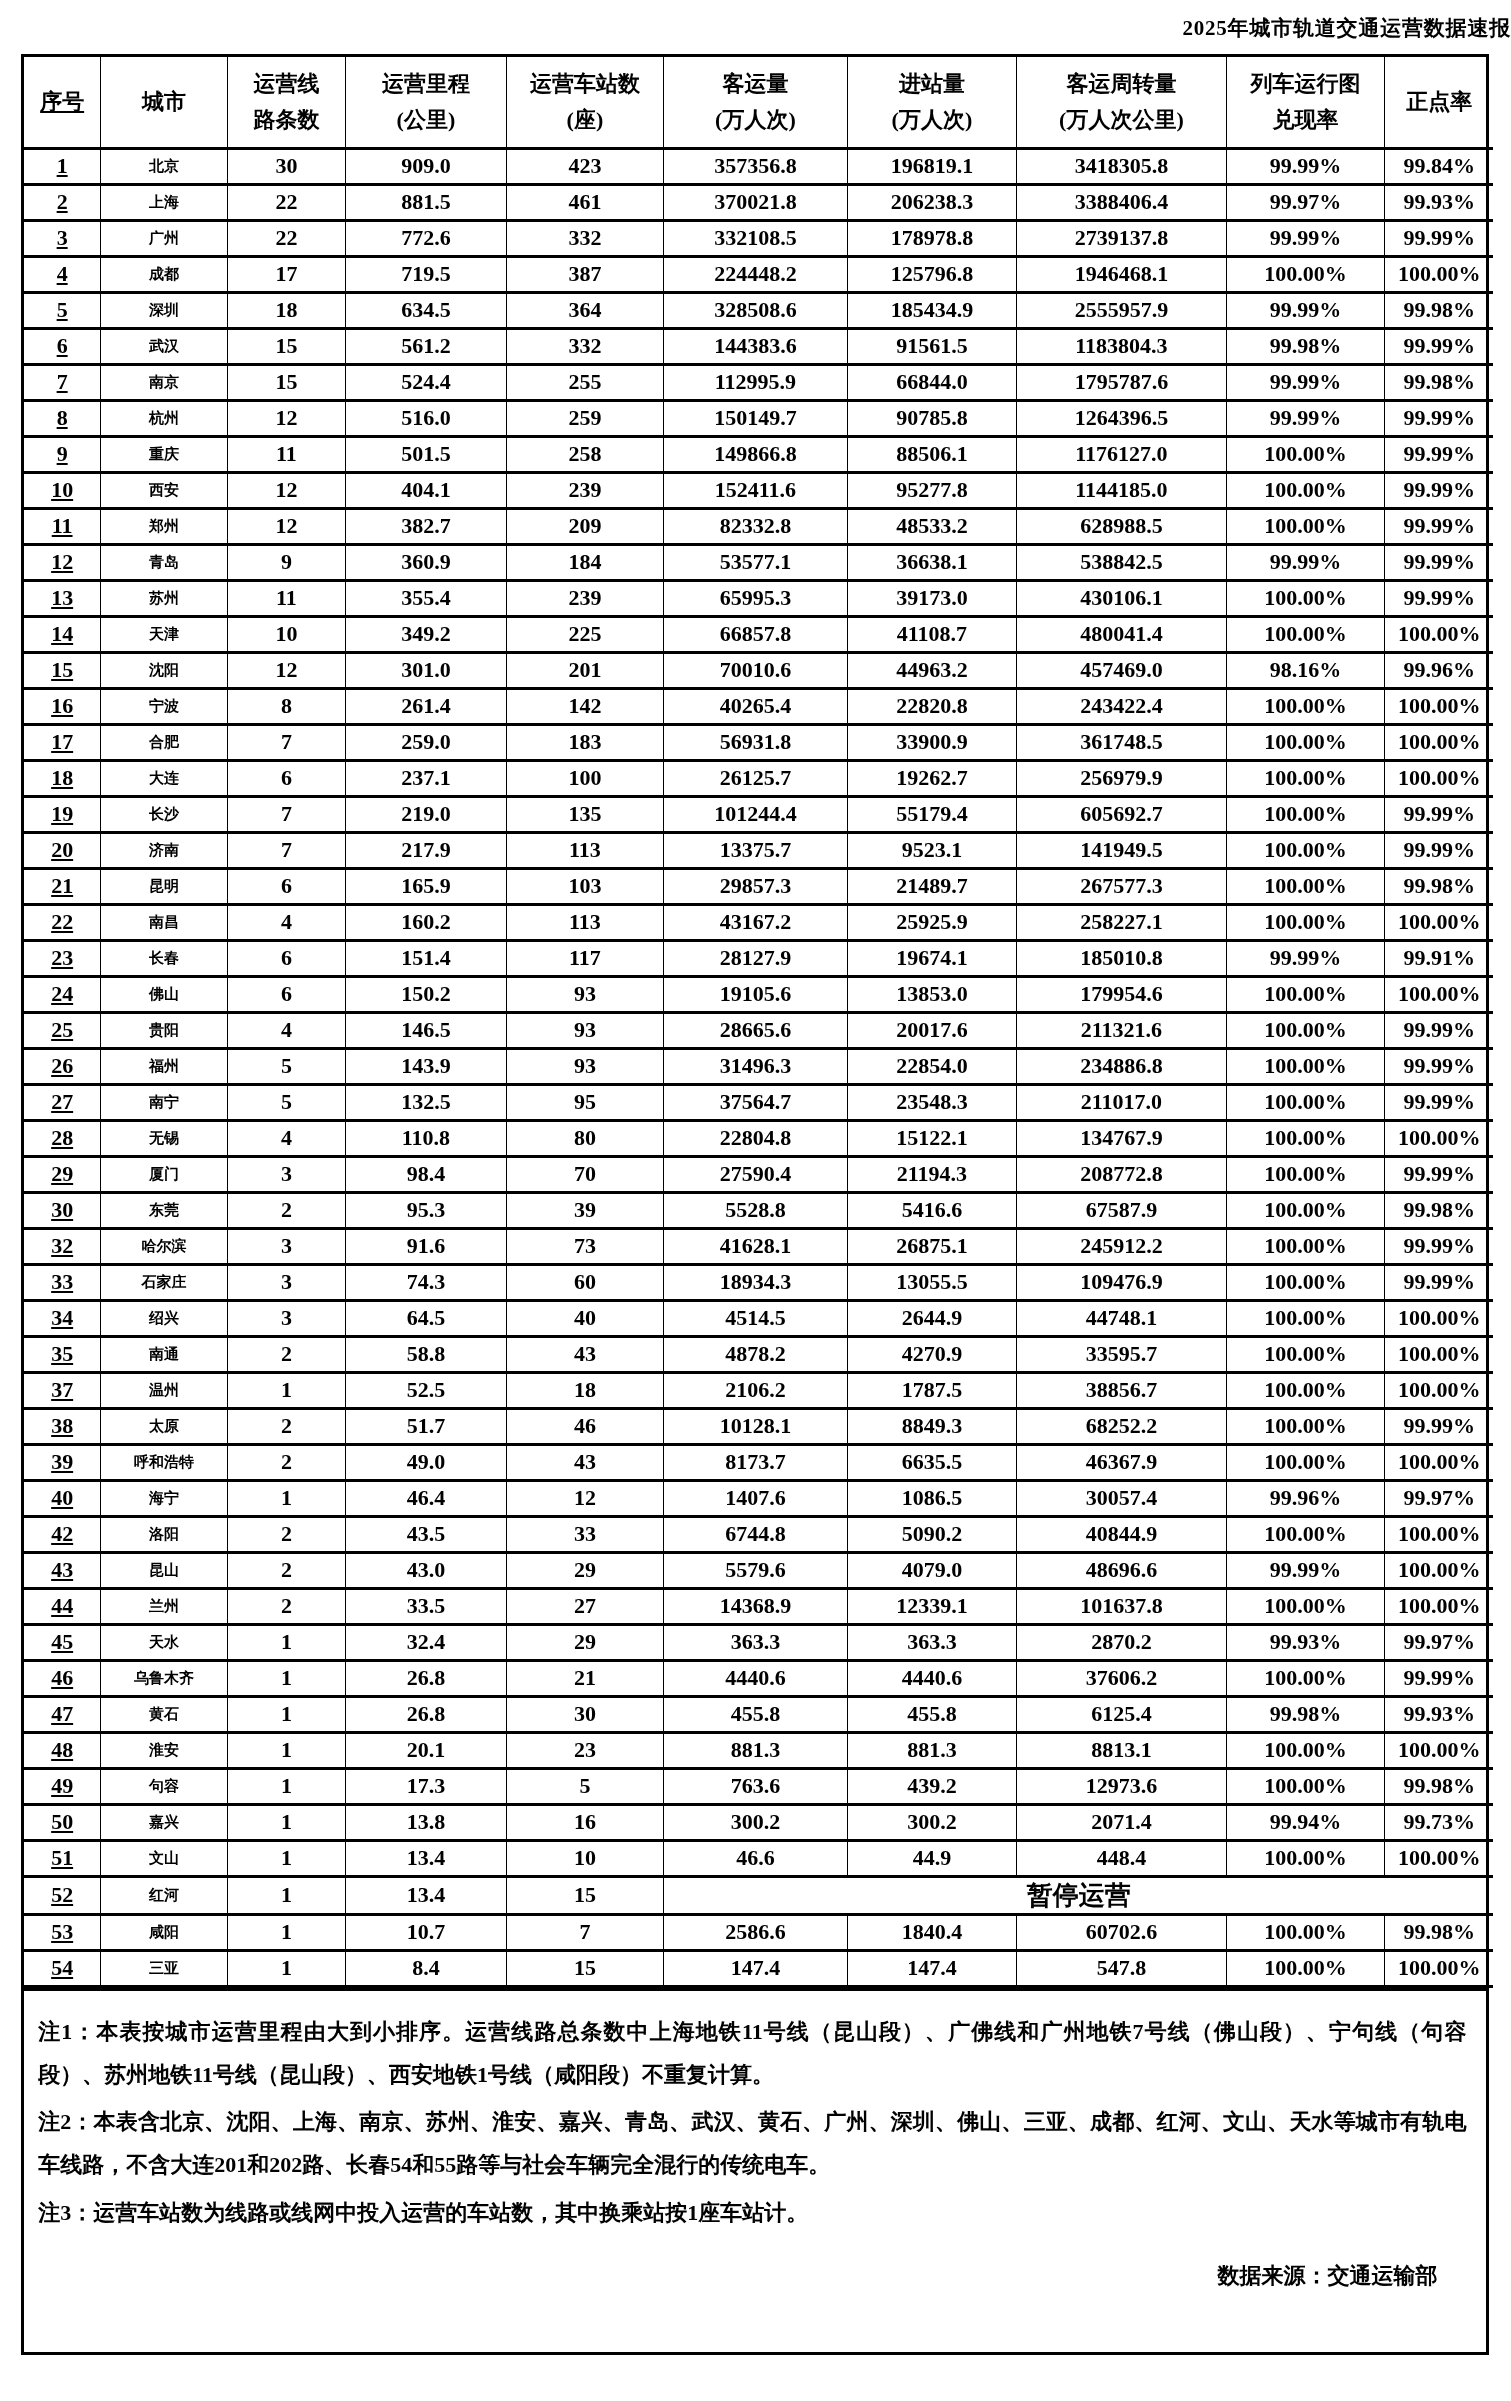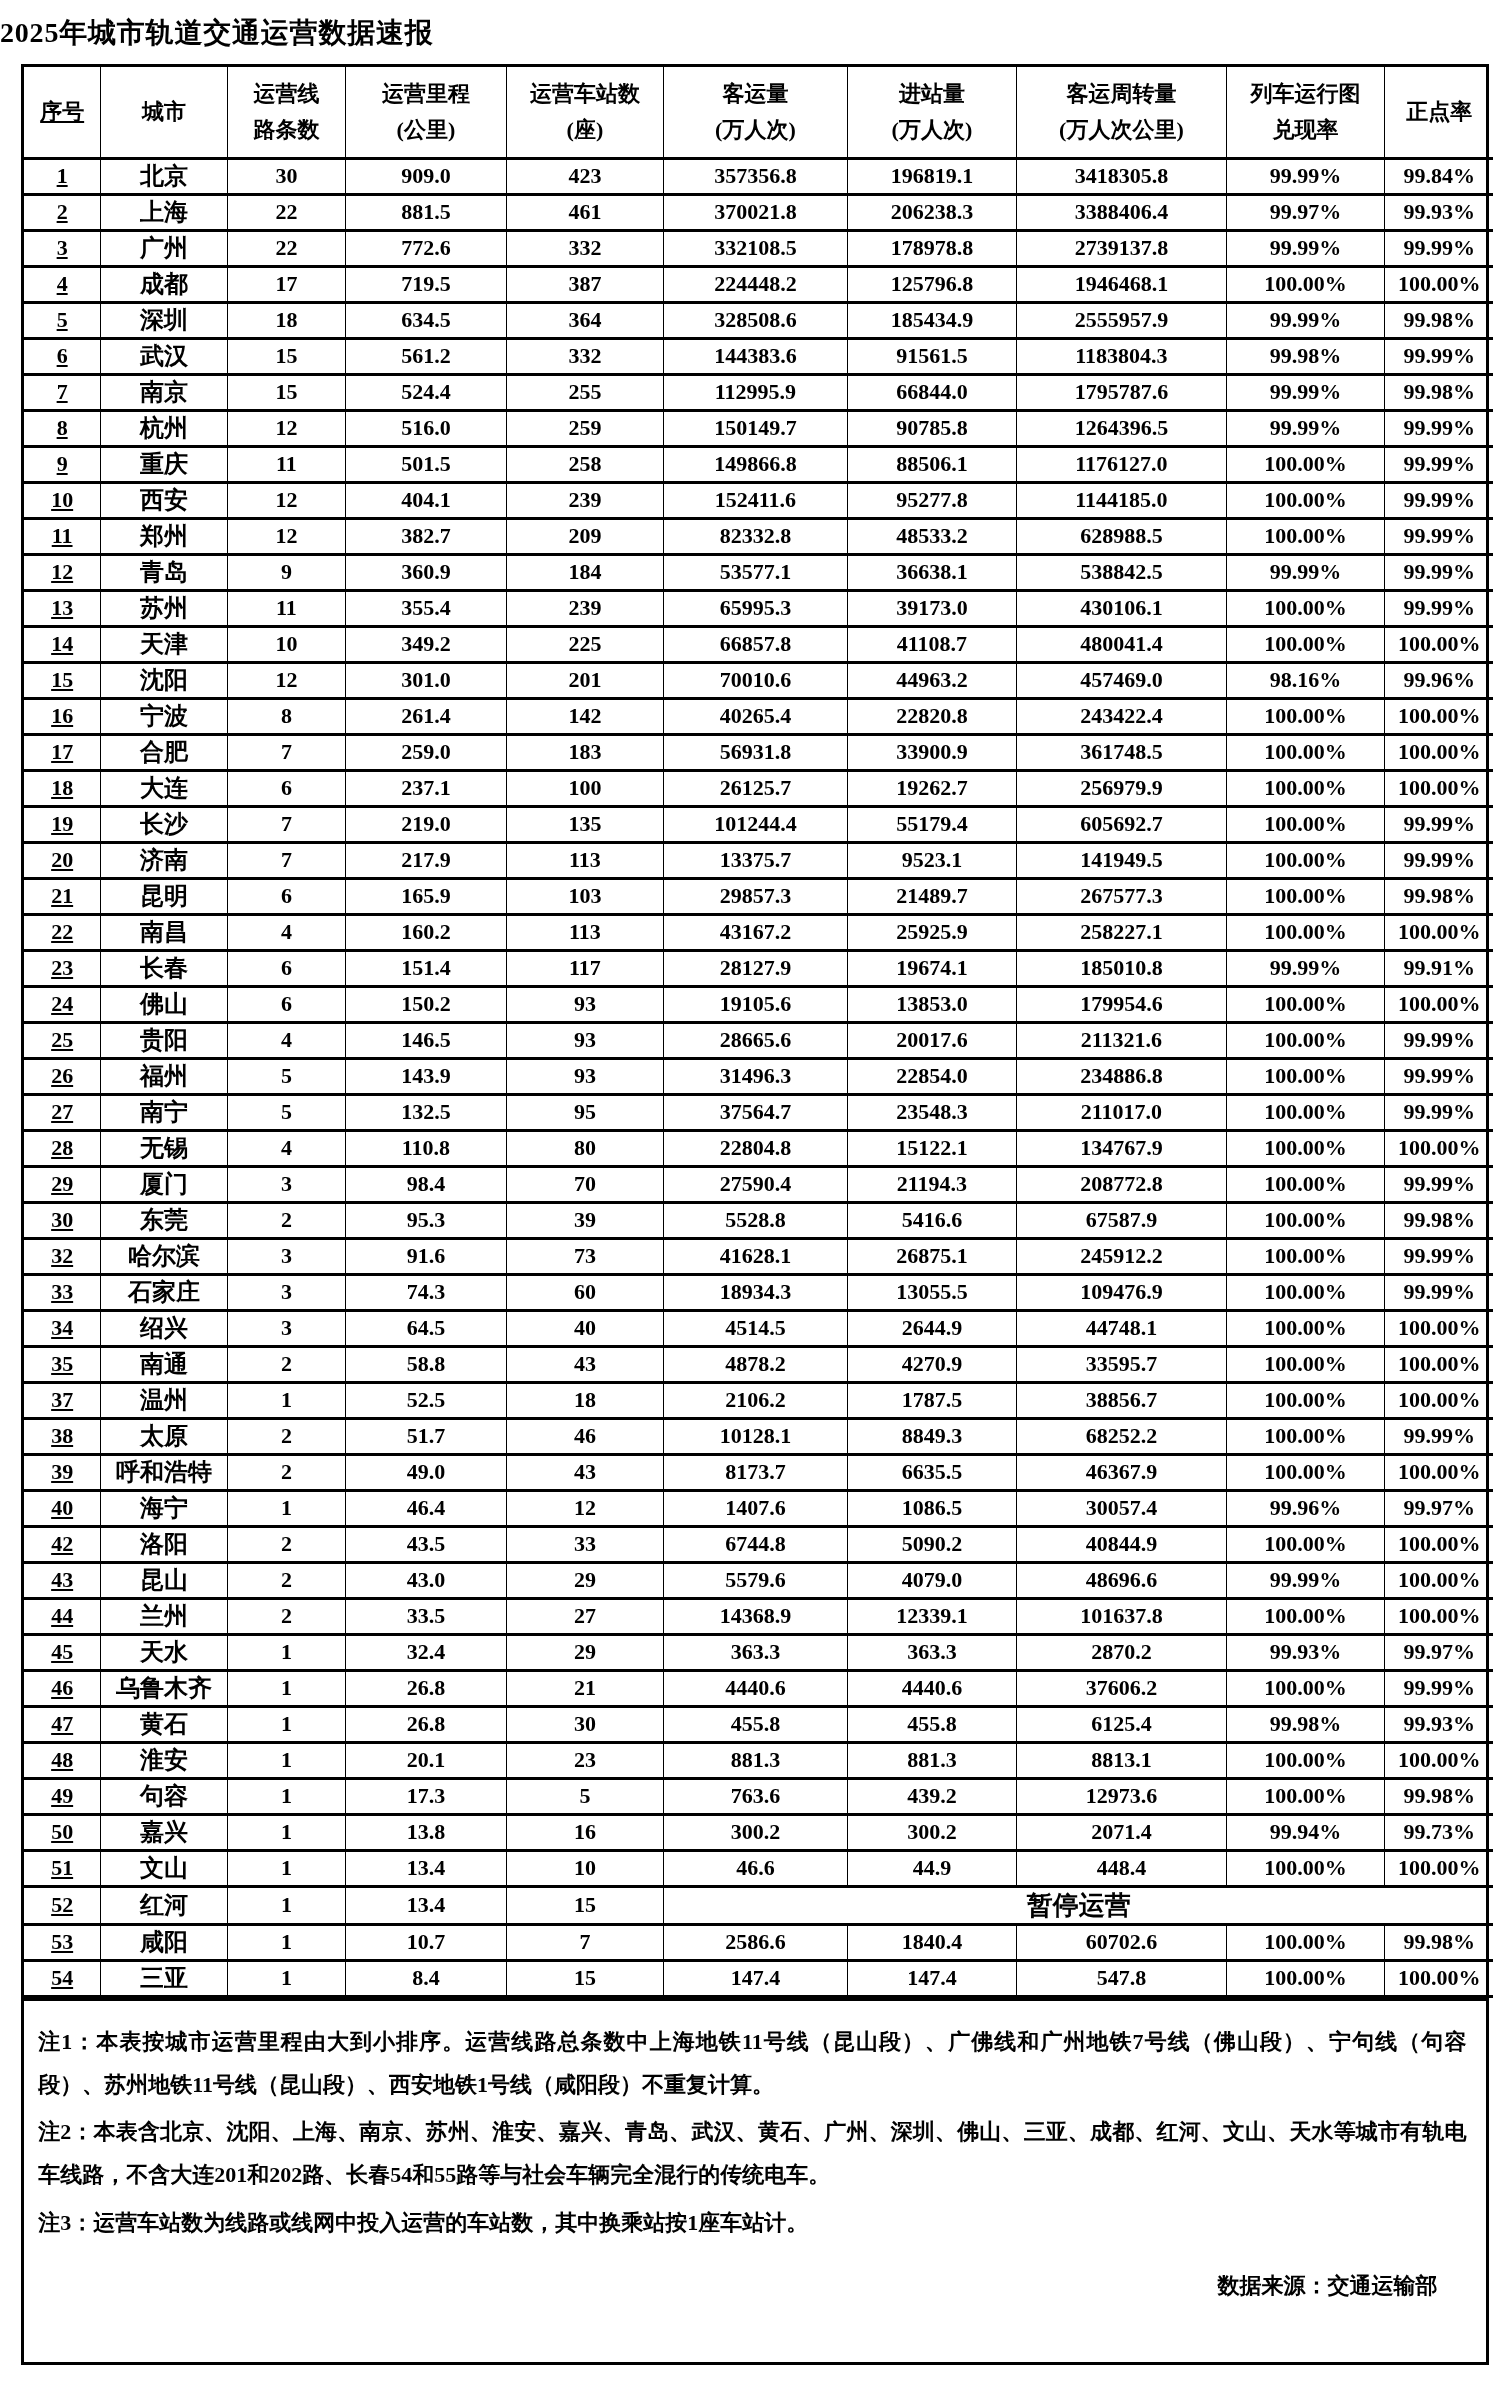--- a/index.html
+++ b/index.html
@@ -5,22 +5,22 @@
   html, body {
     margin: 0;
     padding: 0;
     background: #ffffff;
     color: #000000;
     font-family: "Liberation Serif", "DejaVu Serif", serif;
   }
   body { width: 1511px; }
   .page { width: 1511px; padding-top: 9.2px; }
   .page-title {
-    text-align: left;
-    font-size: 28px;
+    text-align: right;
+    font-size: 21px;
     font-weight: bold;
     margin: 4.6px 0 12.2px 0;
     letter-spacing: 0.8px;
   }
   .table-frame {
     box-sizing: border-box;
     width: 1468px;
     margin-left: 21.4px;
     border: 3.8px solid #000;
   }
@@ -44,21 +44,21 @@
   table.transit tr:first-child th { border-top: none; }
   table.transit thead th {
     height: 90px;
     font-size: 22px;
   }
   table.transit thead .hline { line-height: 1.0; padding: 6.9px 0; }
   table.transit tbody td {
     height: 33px;
     font-size: 22px;
   }
-  table.transit tbody td.city { font-size: 24px; letter-spacing: 0px; }
+  table.transit tbody td.city { font-size: 15px; letter-spacing: 0px; }
   table.transit td.suspended { font-size: 26px; }
   .notes {
     border-top: 3.1px solid #000;
     padding: 20px 20px 54px 13.8px;
     font-weight: bold;
     font-size: 22px;
     line-height: 1.95;
   }
   .note { margin: 0 0 4.6px 0; text-align: justify; }
   .source-line {

